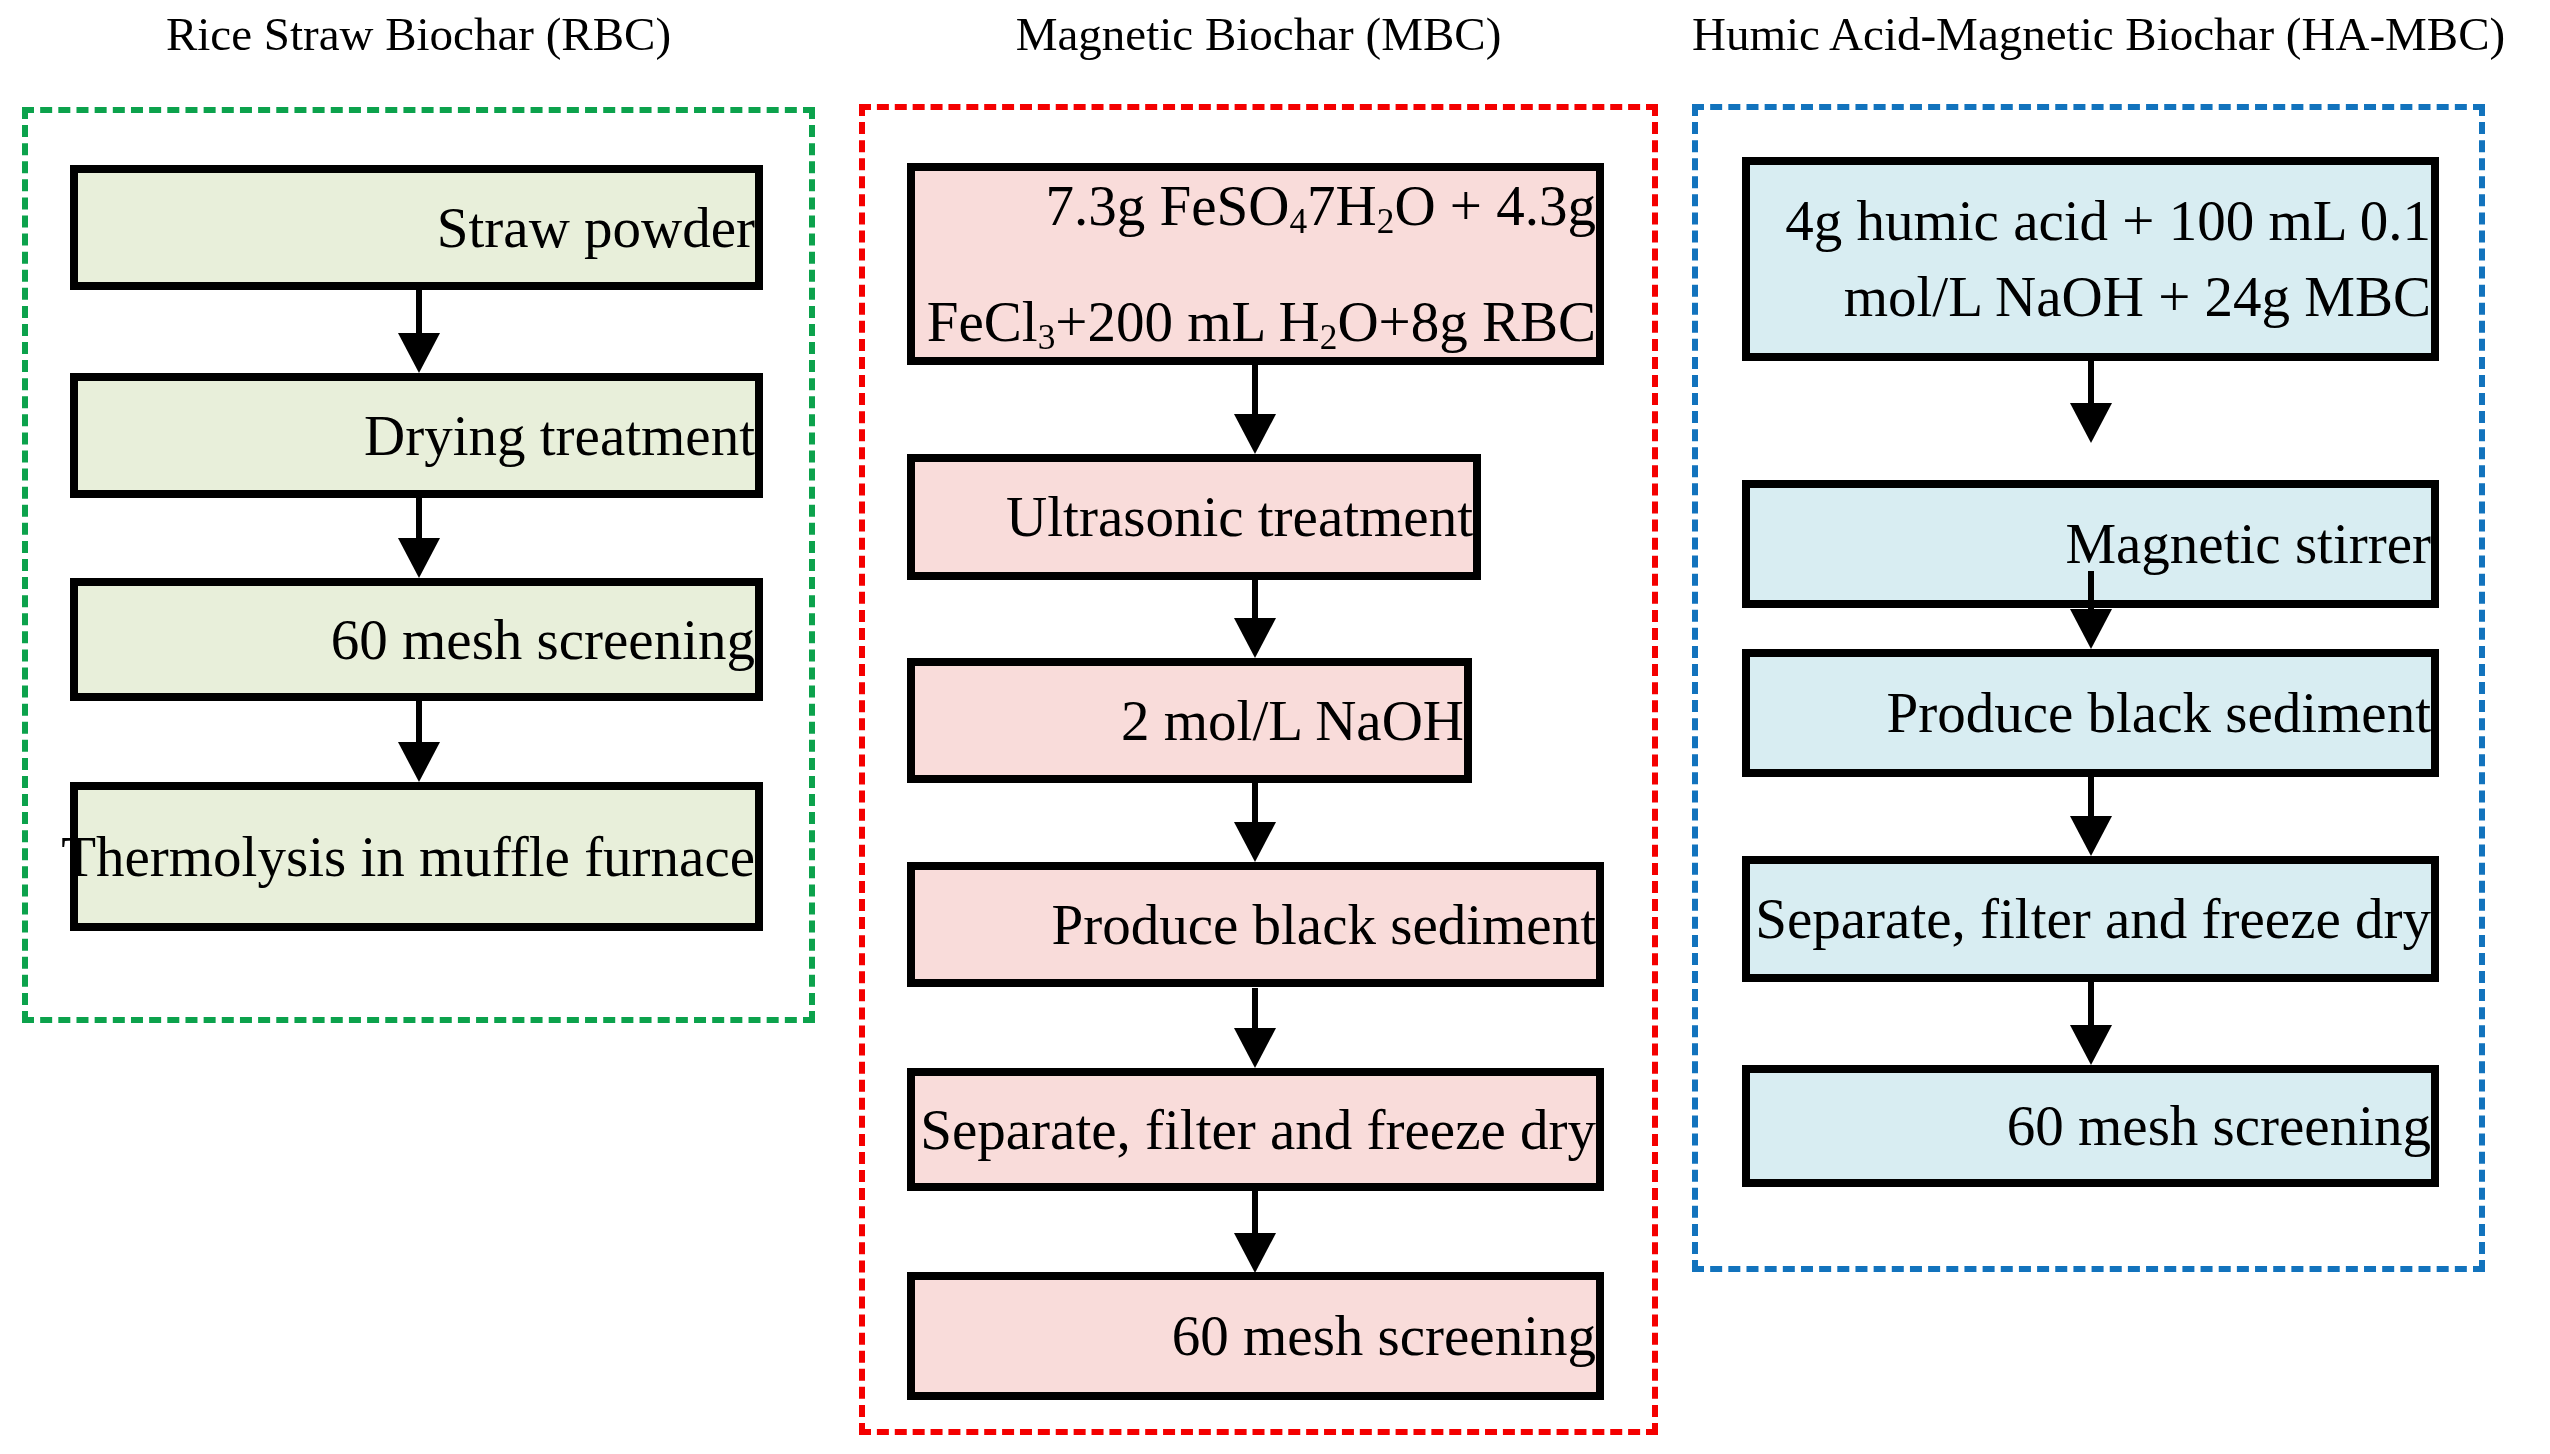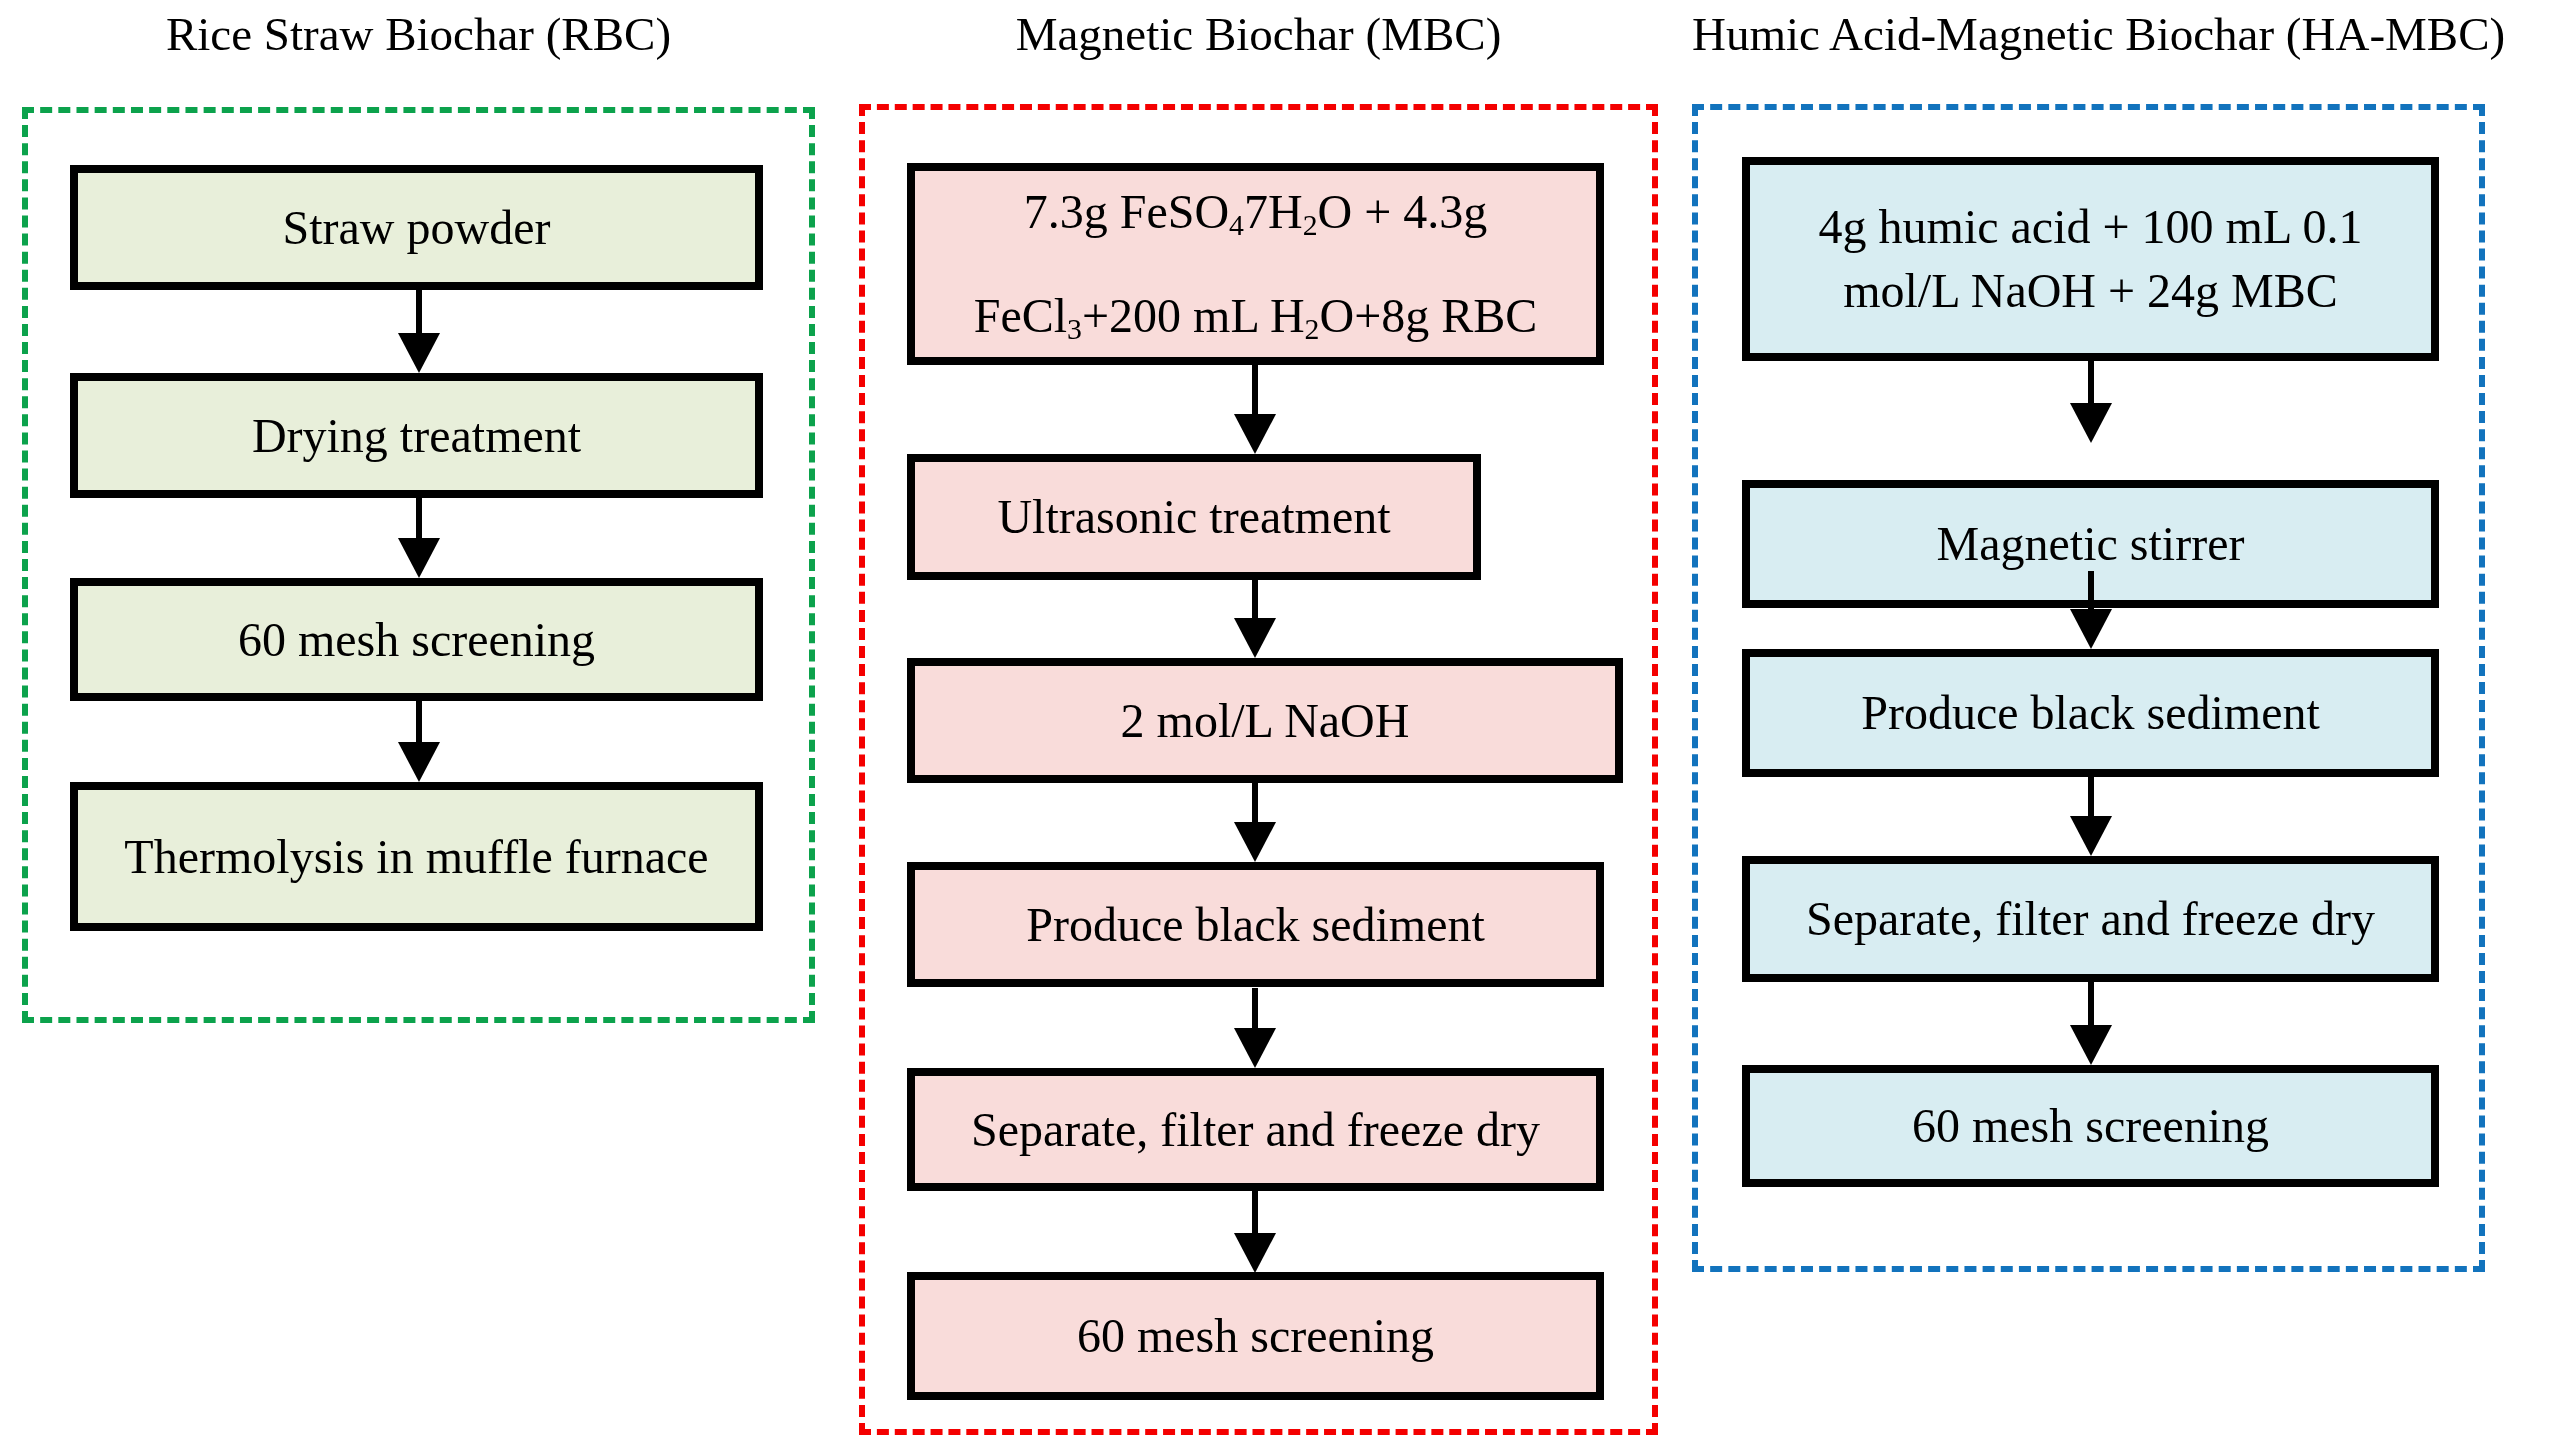--- a/index.html
+++ b/index.html
@@ -35,23 +35,23 @@
   .frame.green { border-color: #0CA24C; }
   .frame.red   { border-color: #F40000; }
   .frame.blue  { border-color: #1273BD; }
   .sbox {
     position: absolute;
     box-sizing: border-box;
     border: 8.2px solid #000000;
     display: flex;
     flex-direction: column;
     justify-content: center;
-    align-items: center;
+    align-items: flex-end;
     text-align: center;
-    font-size: 48px;
+    font-size: 57px;
     line-height: 1.33;
     color: #000000;
   }
   .sbox.fill-green { background: #E8EFDA; }
   .sbox.fill-pink  { background: #F9DCDA; gap: 40px; }
   .sbox.fill-blue  { background: #D8EDF2; }
   .sbox .line { white-space: nowrap; }
   sub {
     font-size: 0.62em;
     line-height: 0;
@@ -125,21 +125,21 @@
     <div class="shaft"></div>
     <div class="head"></div>
   </div>
   <div class="sbox fill-pink" style="left:907px;top:454px;width:574px;height:126px;">
     <div class="line">Ultrasonic treatment</div>
   </div>
   <div class="arrow" style="left:1234px;top:580px;height:78px;">
     <div class="shaft"></div>
     <div class="head"></div>
   </div>
-  <div class="sbox fill-pink" style="left:907px;top:658px;width:716px;height:125px;">
+  <div class="sbox fill-pink" style="left:907px;top:658px;width:565px;height:125px;">
     <div class="line">2 mol/L NaOH</div>
   </div>
   <div class="arrow" style="left:1234px;top:783px;height:79px;">
     <div class="shaft"></div>
     <div class="head"></div>
   </div>
   <div class="sbox fill-pink" style="left:907px;top:862px;width:697px;height:125px;">
     <div class="line">Produce black sediment</div>
   </div>
   <div class="arrow" style="left:1234px;top:988px;height:80px;">

